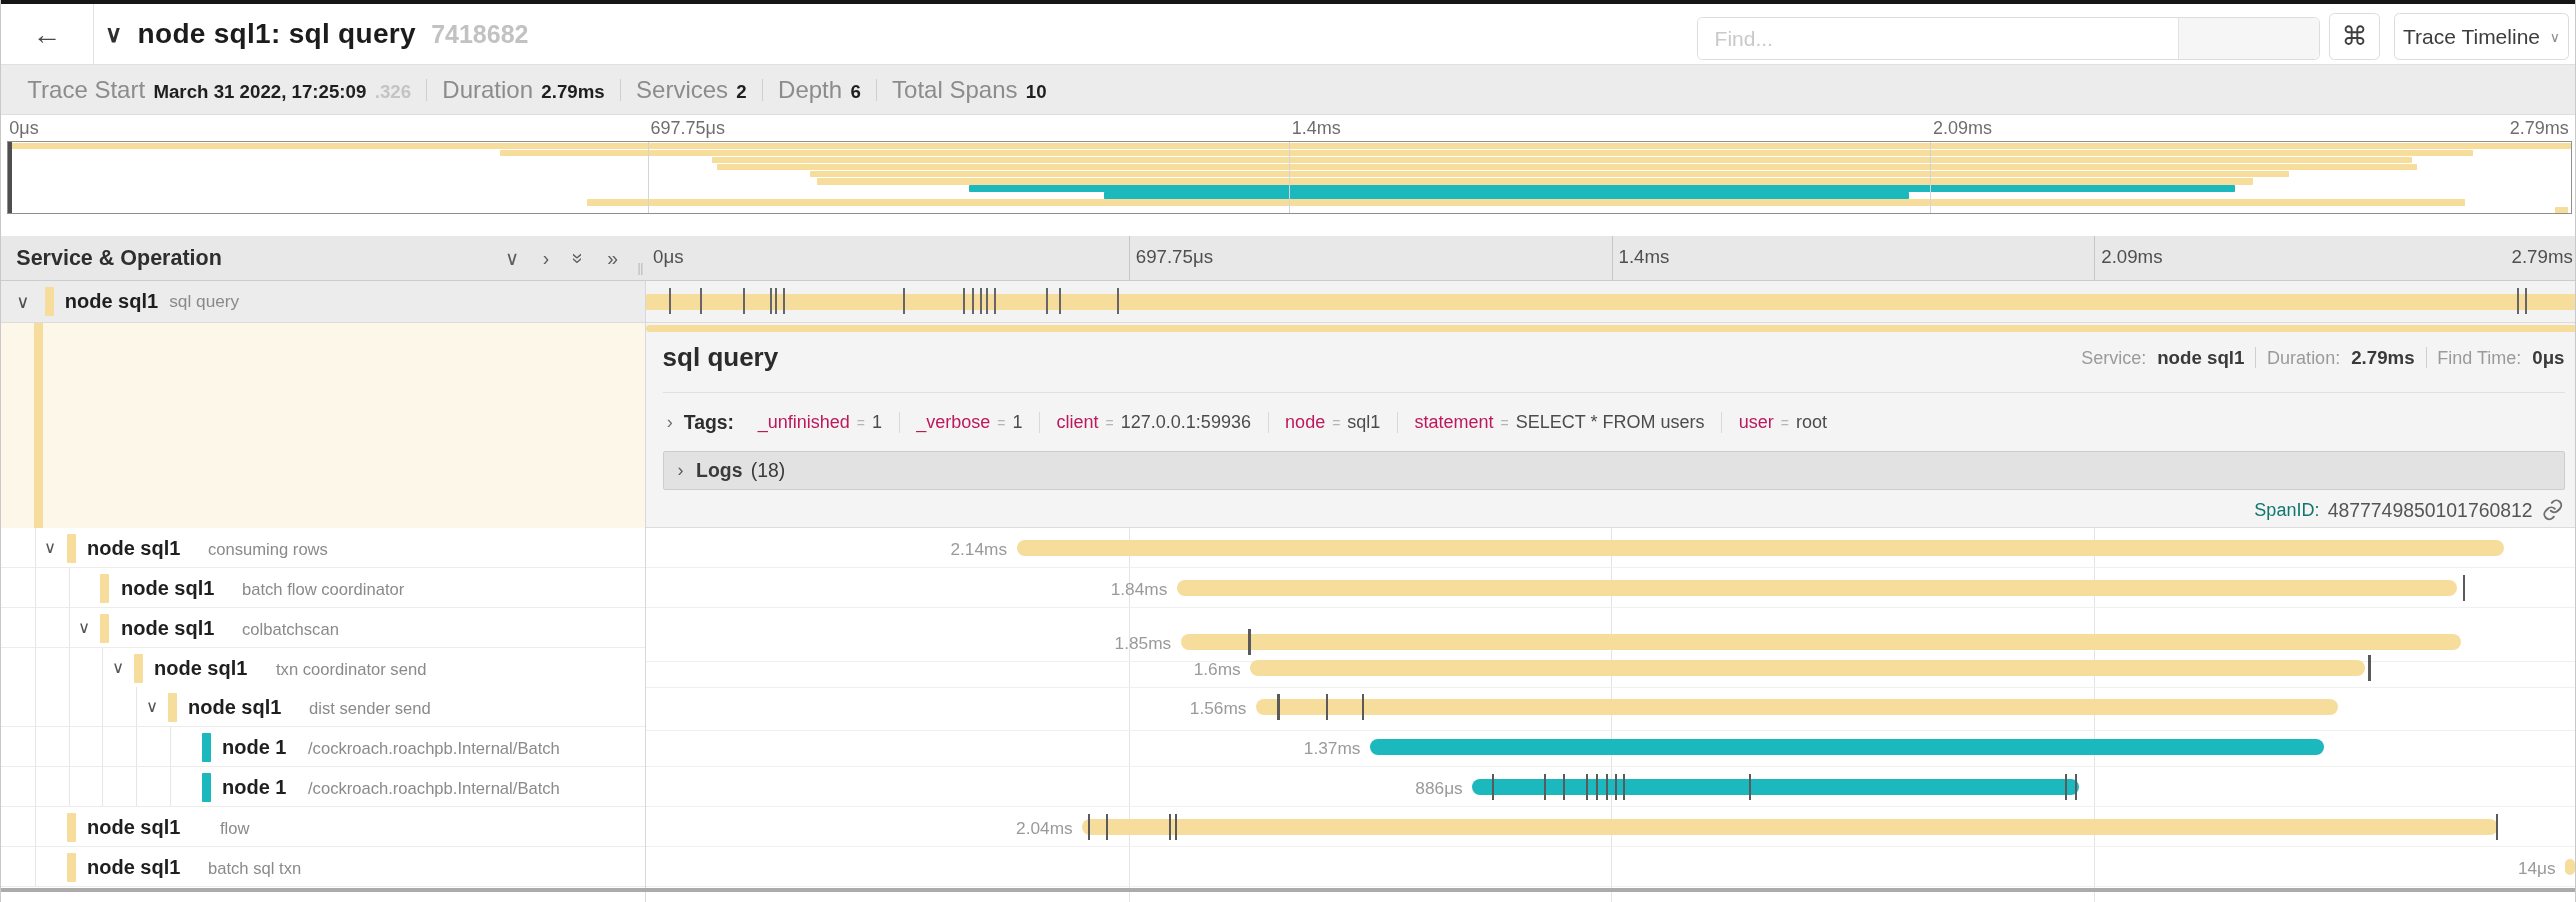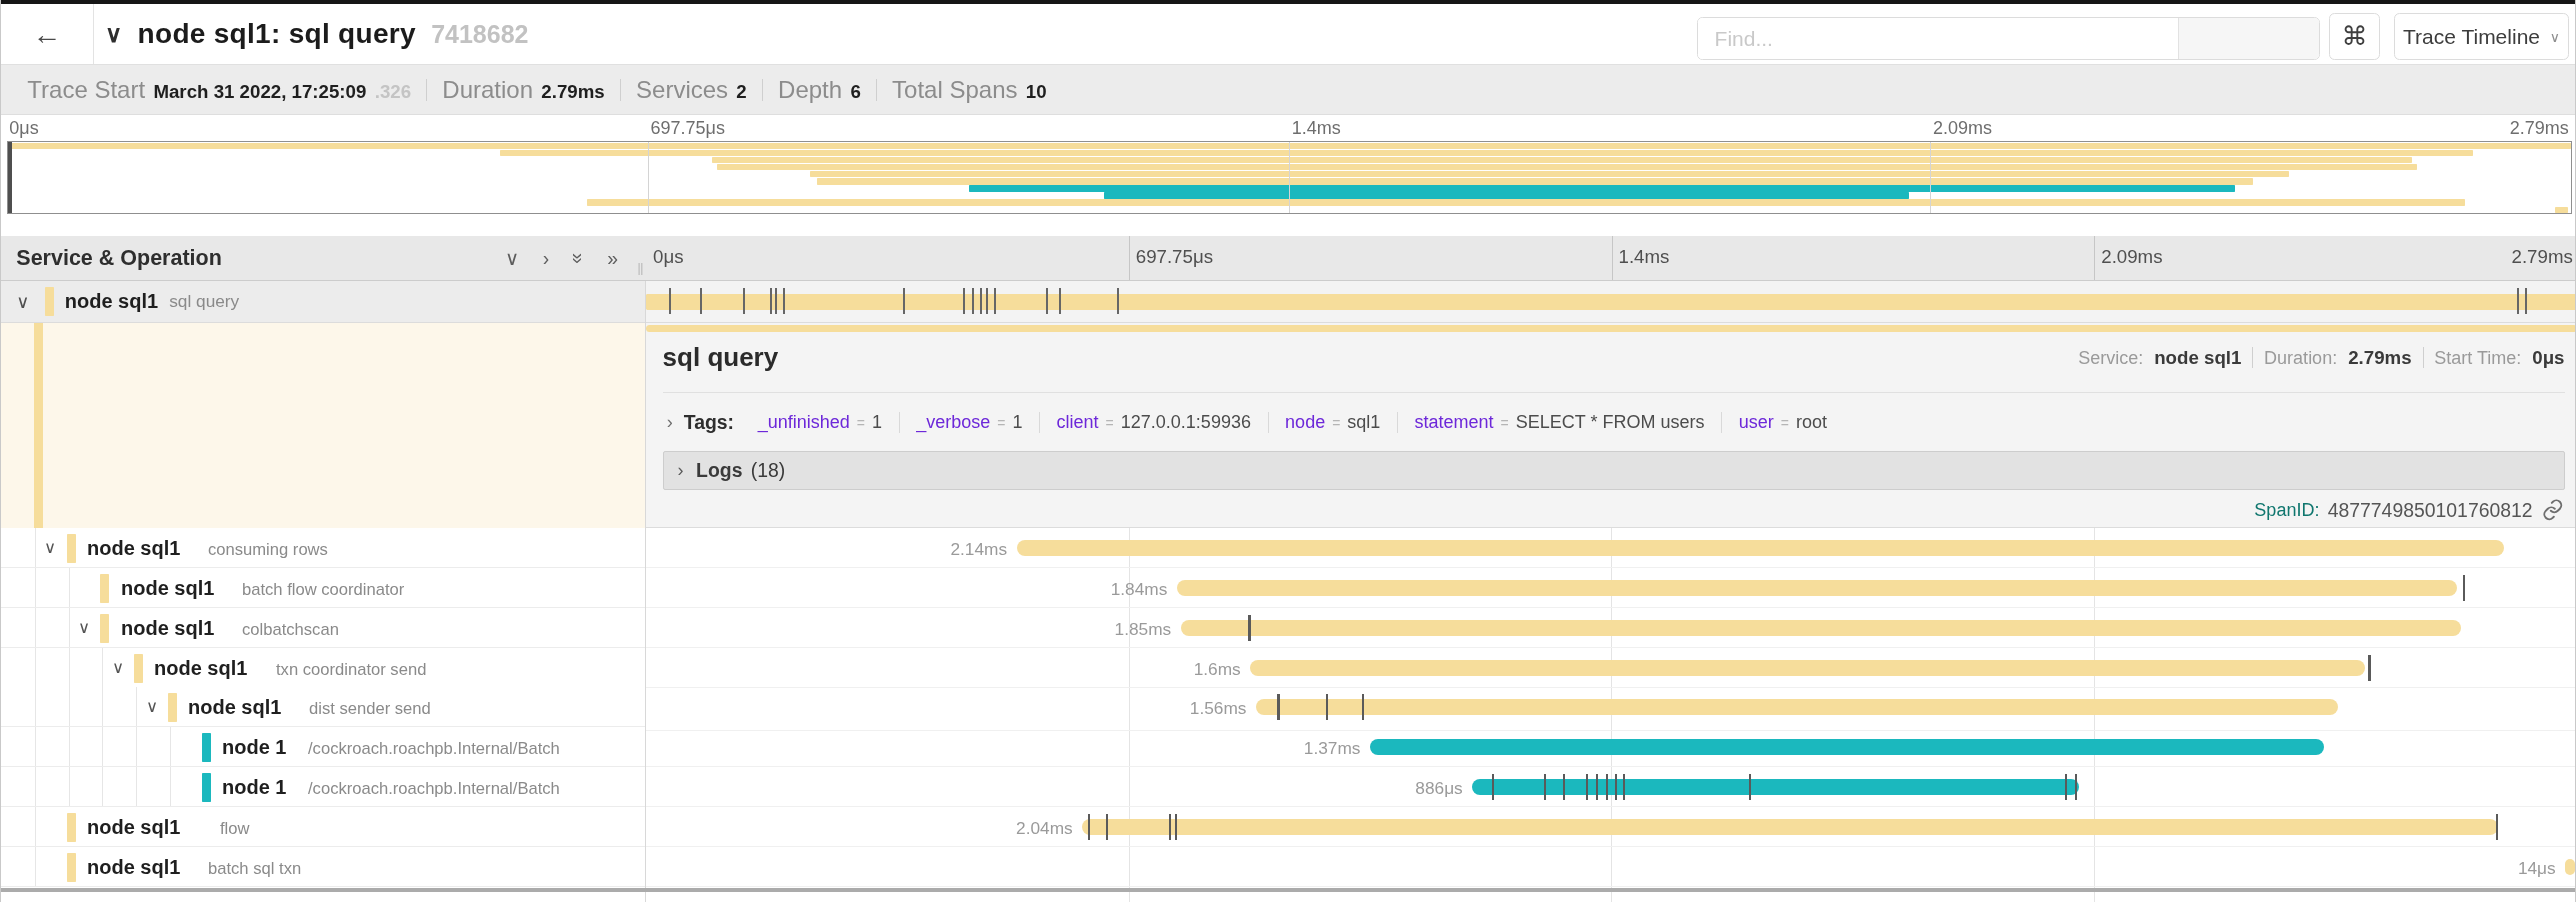--- a/index.html
+++ b/index.html
@@ -87,21 +87,21 @@
   #detail-meta{margin-left:auto;display:flex;align-items:baseline;gap:11px;}
   .meta-label{font-size:18px;color:#9a9a9a;}
   .meta-value{font-size:18.7px;color:#3a3a3a;font-weight:bold;}
   .meta-sep{width:0.7px;height:21px;background:#cfcfcf;align-self:center;}
   #detail-hr{position:absolute;left:16.6px;right:12.5px;top:69px;height:0.7px;background:#e0e0e0;}
   #tagsrow{position:absolute;left:16.6px;right:12.5px;top:78px;height:43px;display:flex;align-items:center;}
   #tags-chevron{font-size:18px;color:#6f6f6f;margin:0 11px 0 4.2px;cursor:pointer;}
   #tags-label{font-size:19.4px;font-weight:bold;color:#2e2e2e;margin-right:7px;cursor:pointer;}
   .tag-item{display:flex;align-items:baseline;gap:7px;padding:0 16.6px;}
   .tag-item:not(:last-child){border-right:0.7px solid #d9d9d9;}
-  .tag-key{font-size:18px;color:#6d28d9;}
+  .tag-key{font-size:18px;color:#be185d;}
   .tag-eq{font-size:14px;color:#b5b5b5;}
   .tag-val{font-size:18px;color:#4c4c4c;}
   #logsbar{position:absolute;left:16.6px;right:12.5px;top:128px;height:39px;background:#e2e2e2;
            border:0.7px solid #cdcdcd;border-radius:2.1px;display:flex;align-items:center;box-sizing:border-box;cursor:pointer;}
   #logs-chevron{font-size:18px;color:#5a5a5a;margin:0 12.5px 0 14px;}
   #logs-label{font-size:19.4px;font-weight:bold;color:#3a3a3a;margin-right:8.3px;}
   #logs-count{font-size:19.4px;color:#3a3a3a;}
   #spanid-row{position:absolute;right:12.5px;top:172px;height:30.5px;display:flex;align-items:center;gap:8.3px;}
   #spanid-label{font-size:18px;color:#0f766e;}
   #spanid-value{font-size:19.4px;color:#555;}
@@ -297,21 +297,21 @@
       <div id="detail-topbar" style="background: rgb(246, 221, 155);"></div>
       <div id="detail-head">
         <span id="detail-title">sql query</span>
         <span id="detail-meta">
           <span class="meta-label">Service:</span>
           <span class="meta-value">node sql1</span>
           <span class="meta-sep"></span>
           <span class="meta-label">Duration:</span>
           <span class="meta-value">2.79ms</span>
           <span class="meta-sep"></span>
-          <span class="meta-label">Start Time:</span>
+          <span class="meta-label">Find Time:</span>
           <span class="meta-value">0μs</span>
         </span>
       </div>
       <div id="detail-hr"></div>
       <div id="tagsrow">
         <span id="tags-chevron">›</span>
         <span id="tags-label">Tags:</span>
         <span id="tags-items" style="display:flex;align-items:center;">
             <span class="tag-item">
               <span class="tag-key">_unfinished</span>
@@ -438,21 +438,21 @@
     <div class="abs" id="rows-right">
         <div class="tl-row" style="top: 0px; height: 40px;">
           <span class="tl-label" style="left: 19.2%;">2.14ms</span>
           <div class="tl-bar" style="left: 19.2%; width: 77%; background: rgb(246, 221, 155);"></div>
         </div>
         <div class="tl-row" style="top: 40px; height: 40px;">
           <span class="tl-label" style="left: 27.5%;">1.84ms</span>
           <div class="tl-bar" style="left: 27.5%; width: 66.3%; background: rgb(246, 221, 155);"></div>
           <div class="tl-tick" style="left: 94.1%;"></div>
         </div>
-        <div class="tl-row" style="top: 80px; height: 40px;">
+        <div class="tl-row" style="top: 94px; height: 40px;">
           <span class="tl-label" style="left: 27.7%;">1.85ms</span>
           <div class="tl-bar" style="left: 27.7%; width: 66.3%; background: rgb(246, 221, 155);"></div>
           <div class="tl-tick" style="left: 31.2%;"></div>
         </div>
         <div class="tl-row" style="top: 120px; height: 40px;">
           <span class="tl-label" style="left: 31.3%;">1.6ms</span>
           <div class="tl-bar" style="left: 31.3%; width: 57.7%; background: rgb(246, 221, 155);"></div>
           <div class="tl-tick" style="left: 89.2%;"></div>
         </div>
         <div class="tl-row" style="top: 159px; height: 44px;">

